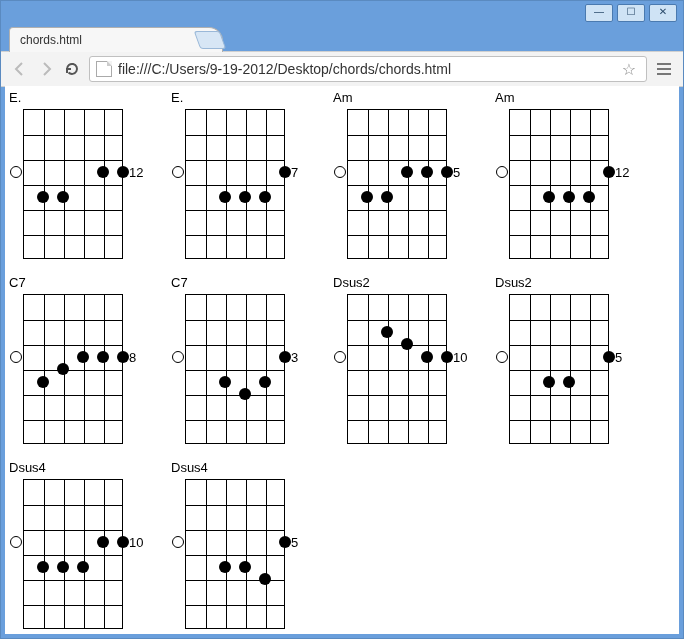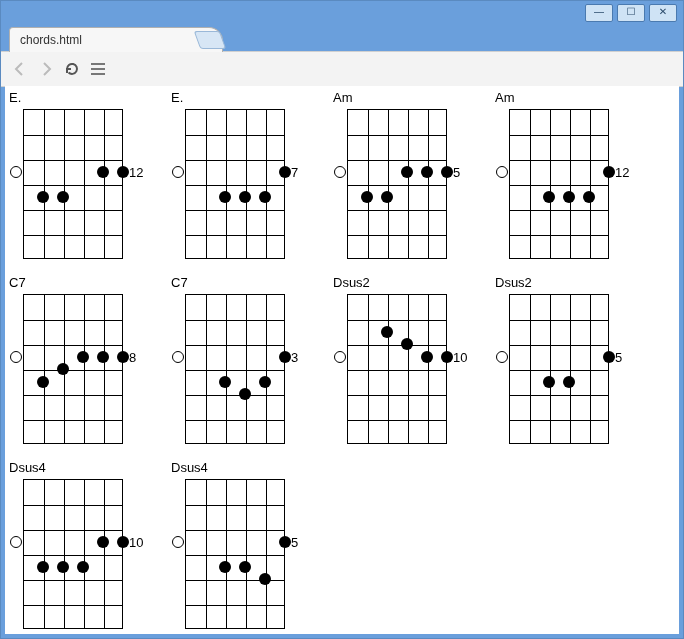--- a/index.html
+++ b/index.html
@@ -105,20 +105,25 @@
       <svg width="16" height="16" viewBox="0 0 16 16">
           <path d="M6 2 L12 8 L6 14" stroke="#bbb" stroke-width="2" fill="none"></path>
         </svg>
     </div>
     <div class="tbtn enabled">
       <svg width="16" height="16" viewBox="0 0 16 16">
           <path d="M3 8a5 5 0 1 1 1.5 3.5" stroke="#555" stroke-width="2" fill="none"></path>
           <path d="M3 12 L3 8 L7 8" stroke="#555" stroke-width="2" fill="none"></path>
         </svg>
     </div>
+    <div class="omnibox">
+      <span class="file-icon"></span>
+      <span class="url">file:///C:/Users/9-19-2012/Desktop/chords/chords.html</span>
+      <span class="star">☆</span>
+    </div>
     <div class="tbtn">
       <div class="menu-icon">
           <span></span>
           <span></span>
           <span></span>
         </div>
     </div>
   </div>
 
   <div class="content">

